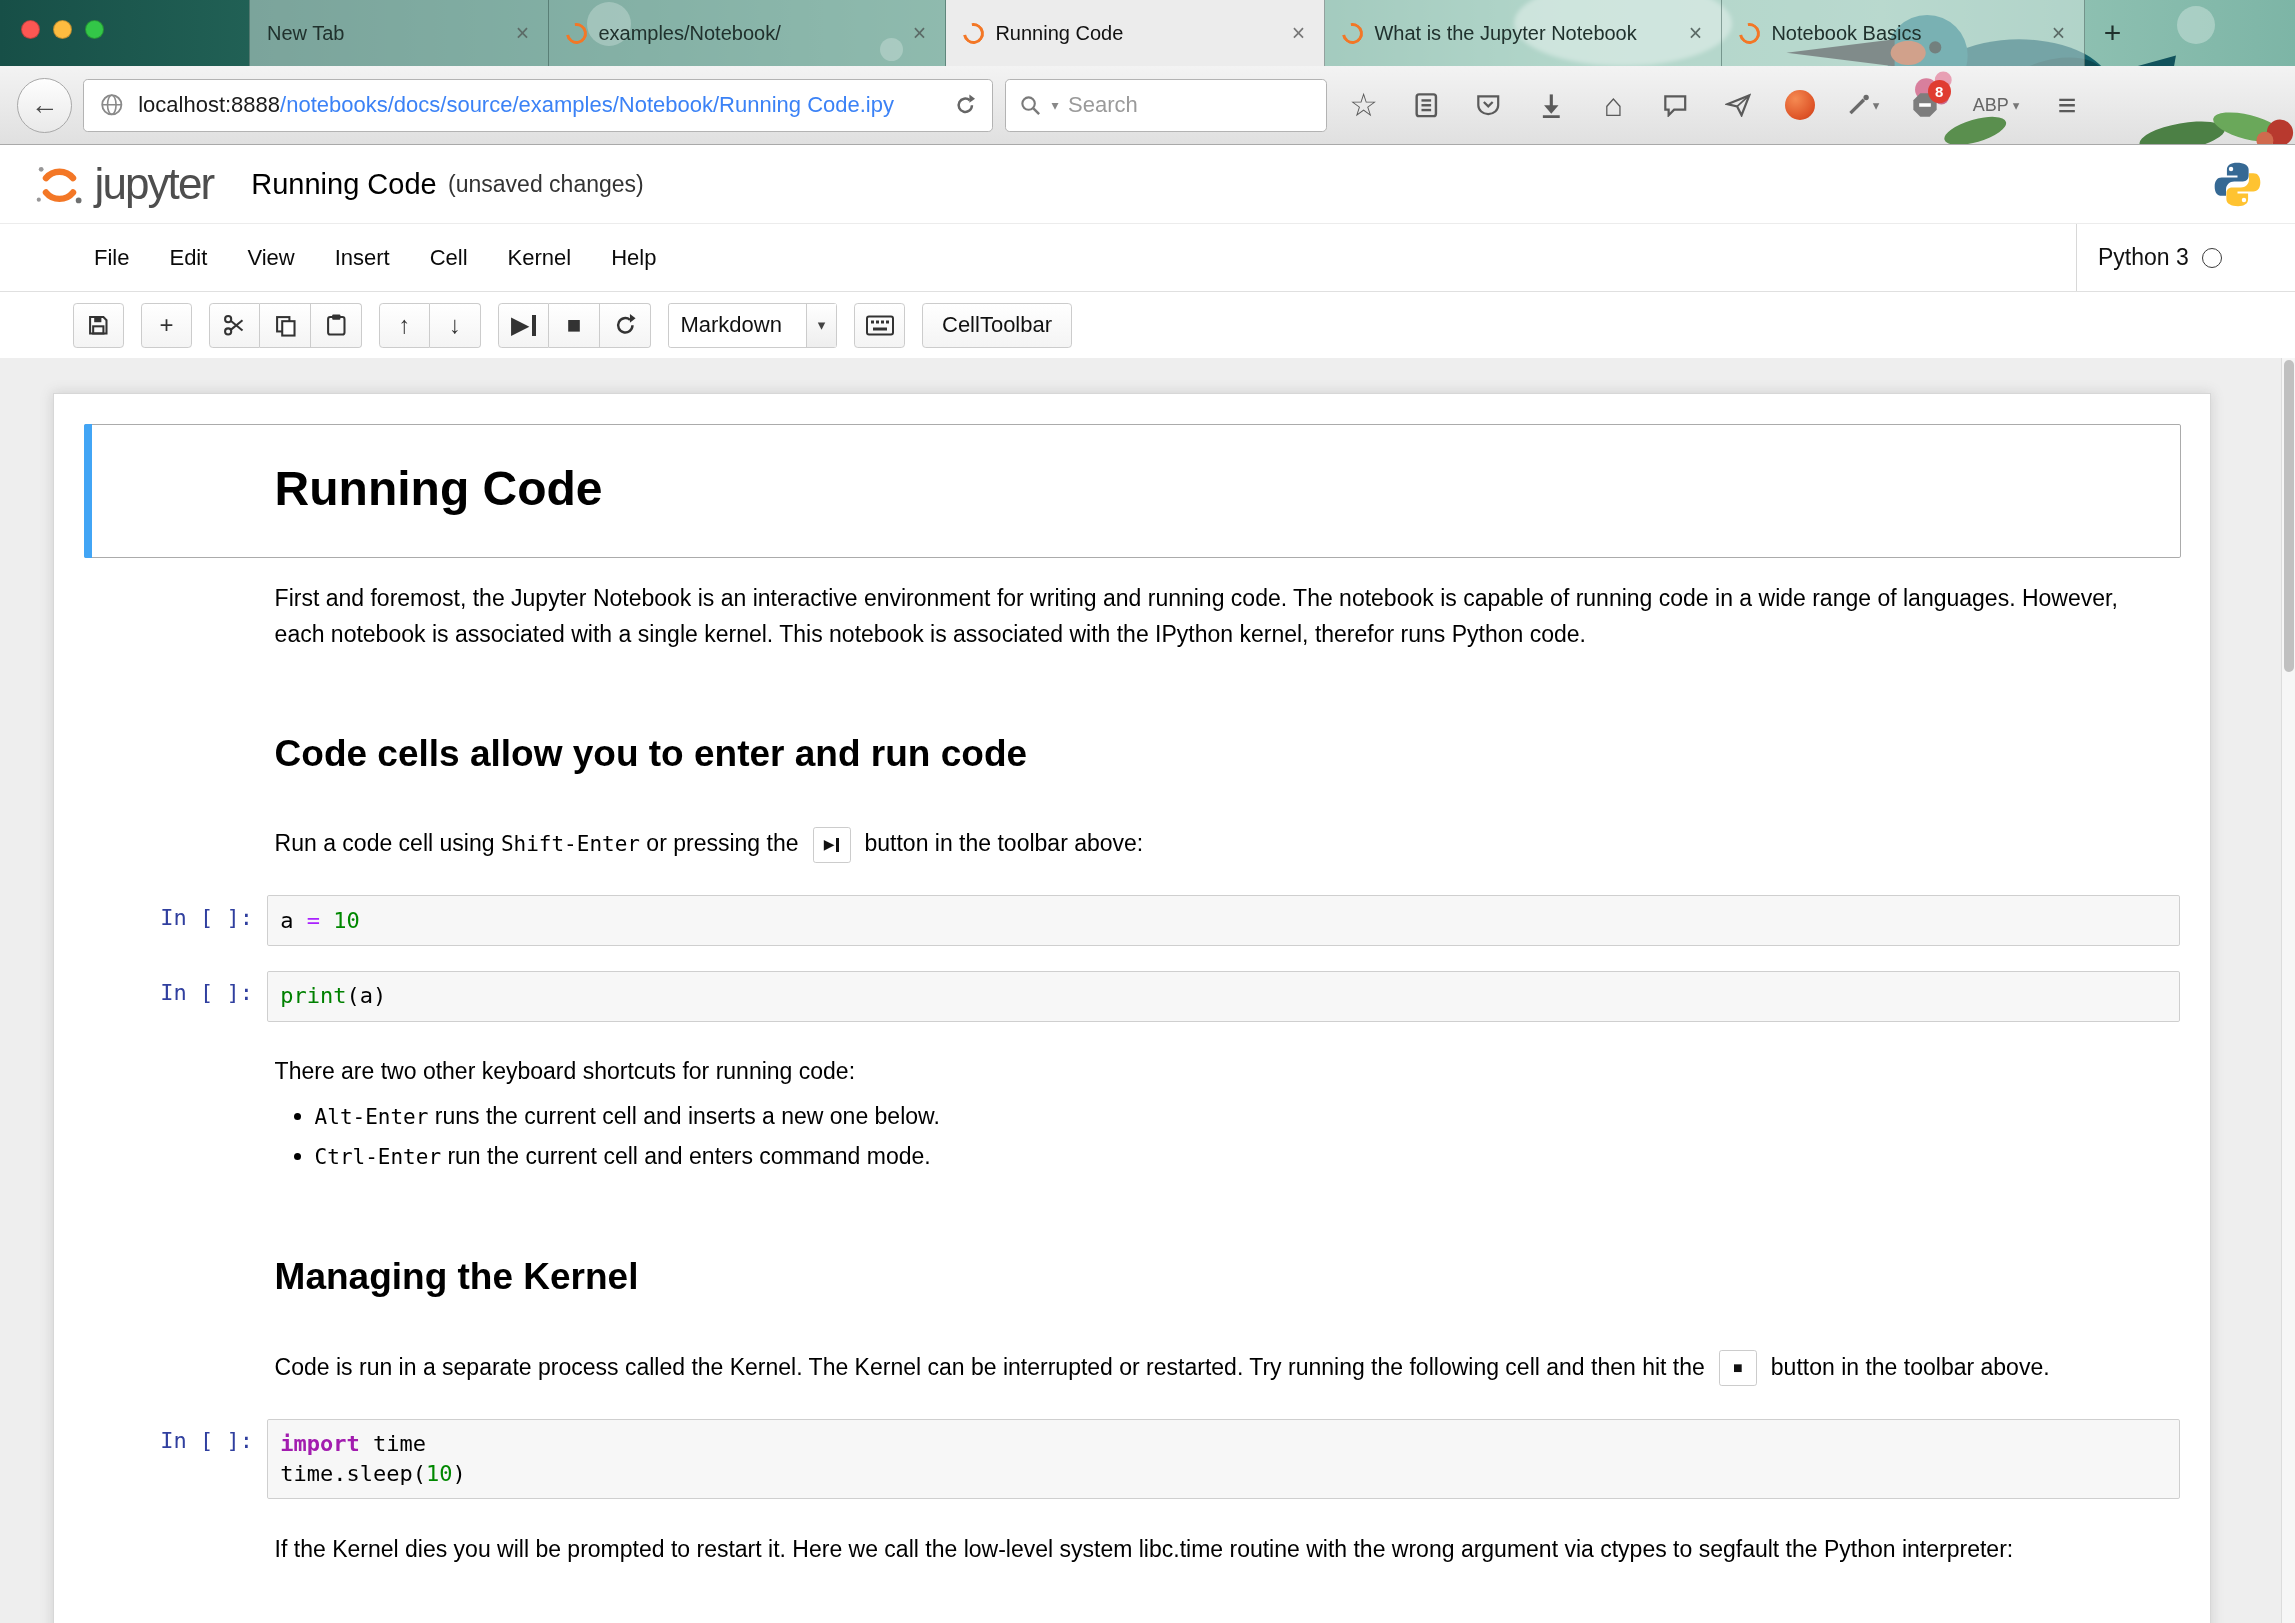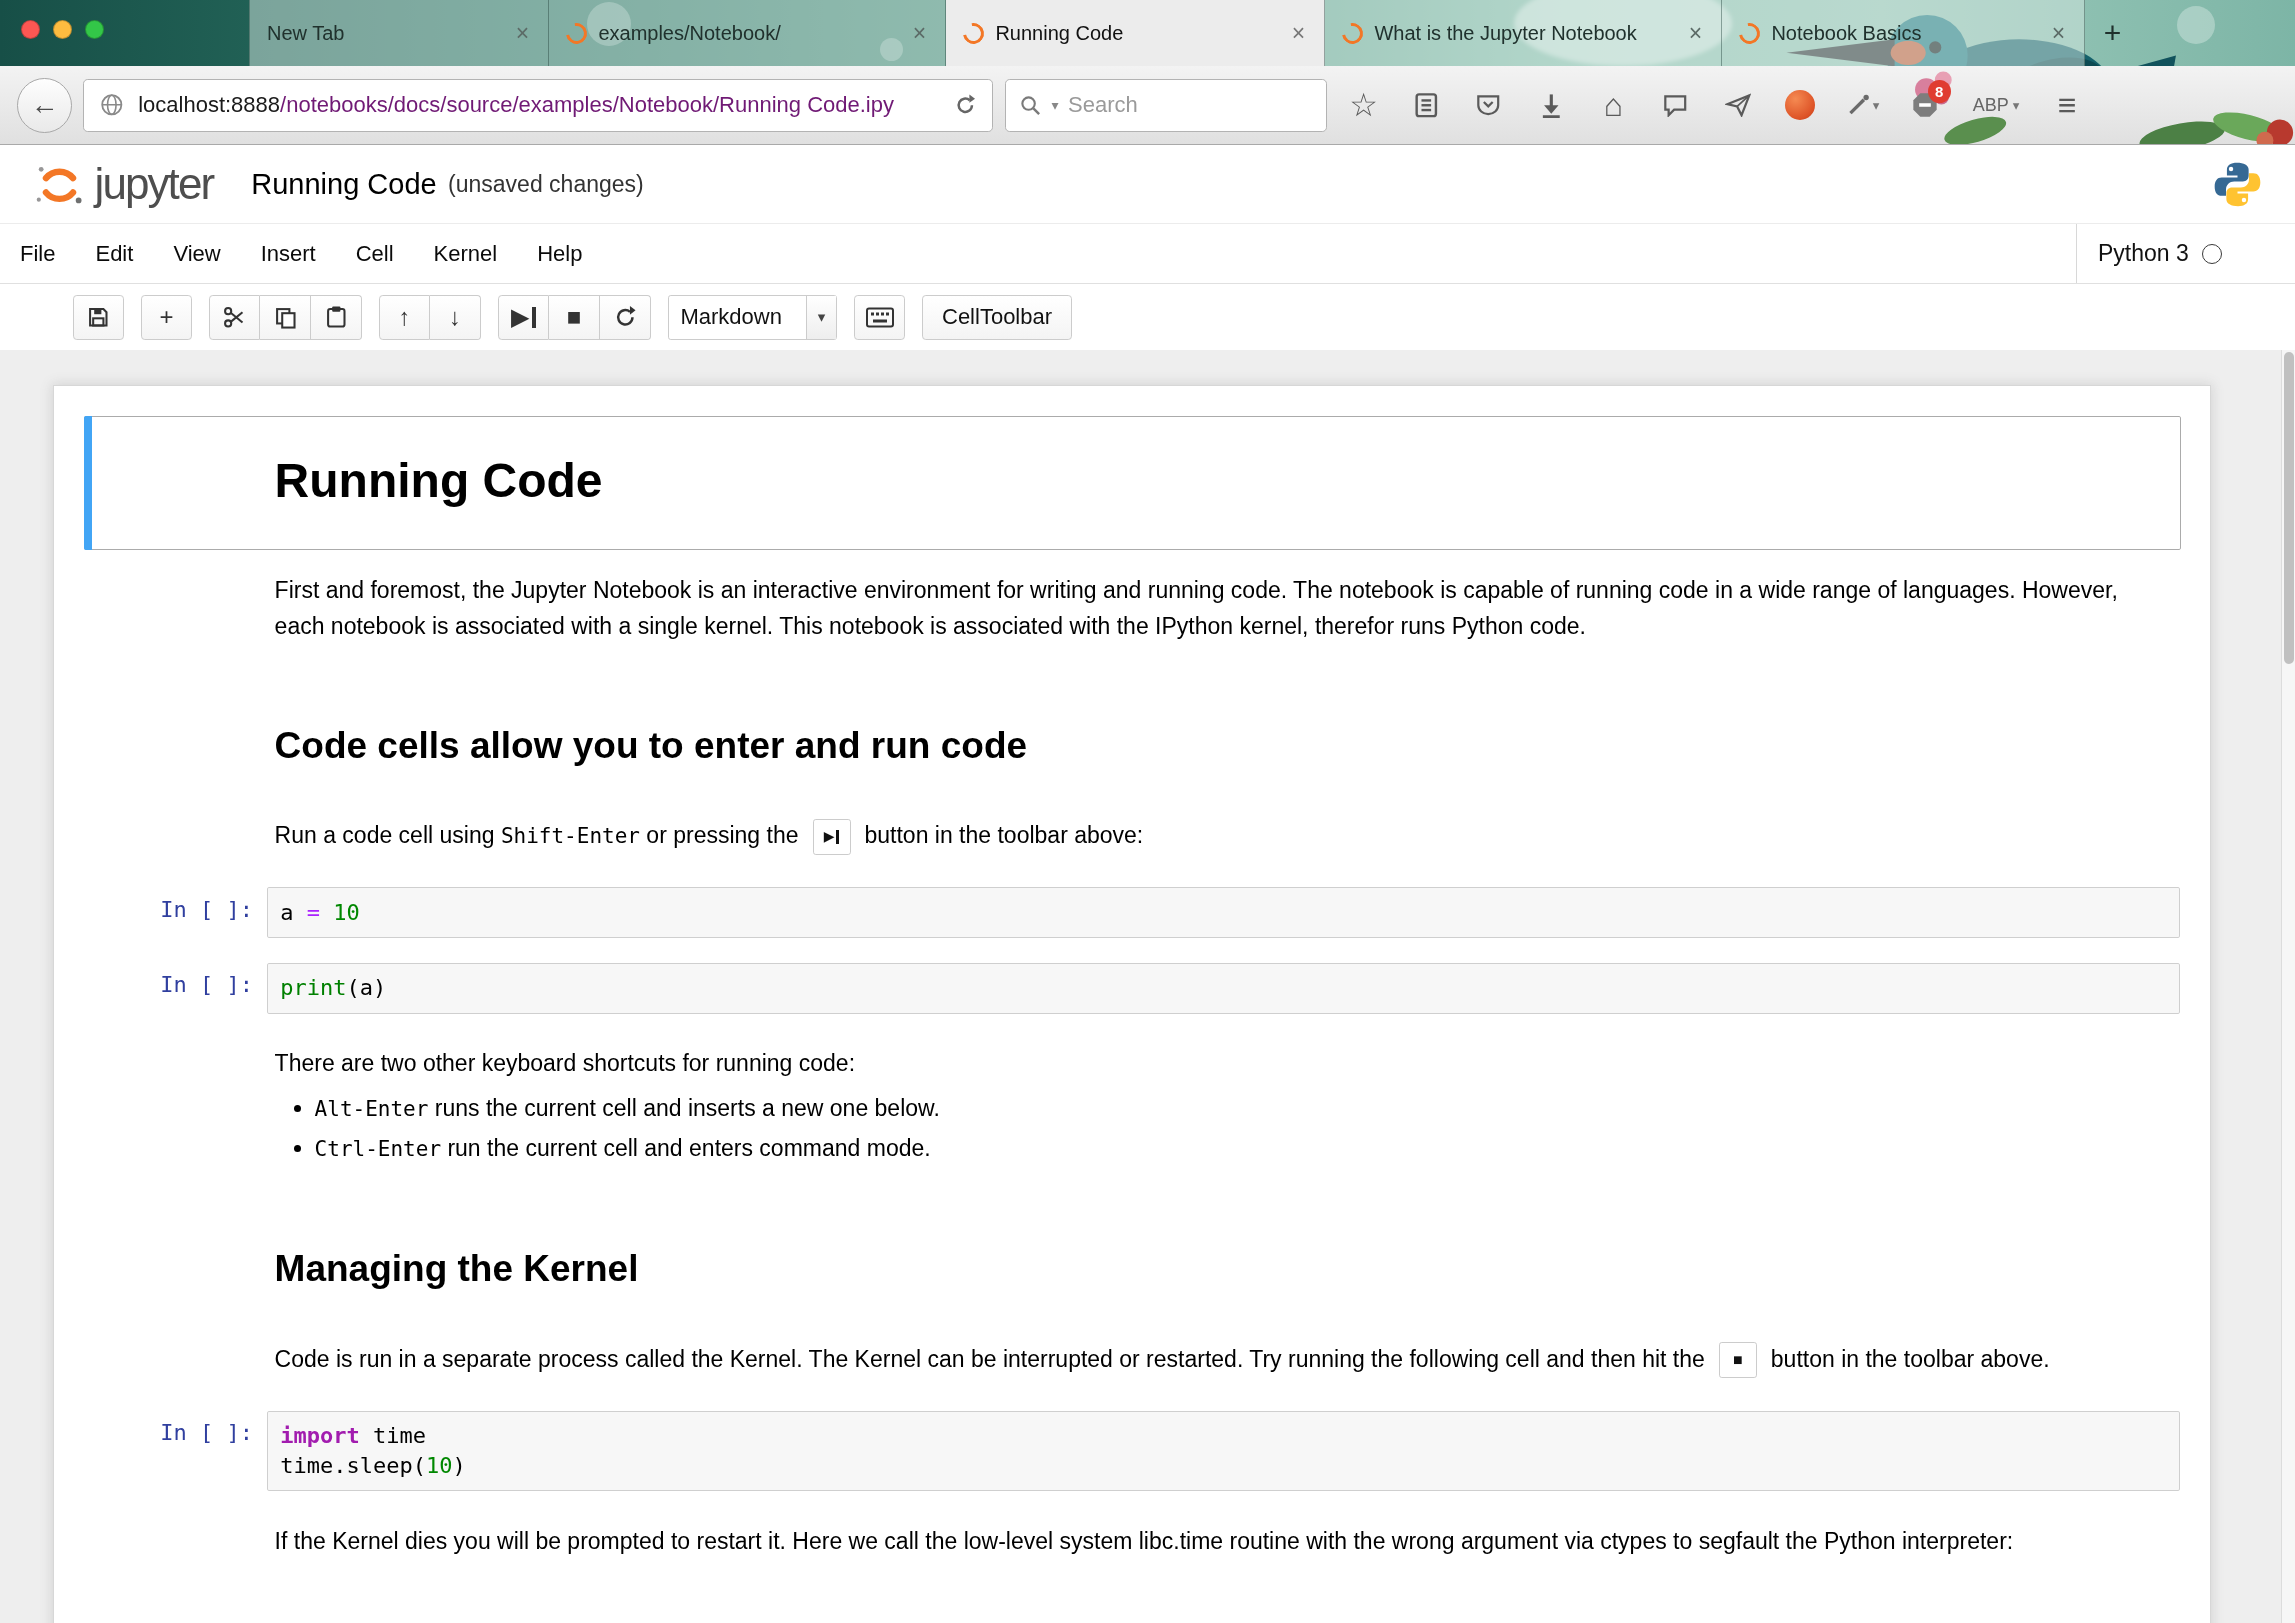--- a/index.html
+++ b/index.html
@@ -39,21 +39,21 @@
   .navbar { position:relative; height:79px; background:linear-gradient(#f3f3f3,#e0e0e0);
     border-bottom:0.9px solid #a9a9a9; display:flex; align-items:center; padding:0 17px; gap:11.4px; z-index:2; }
   .navbar > * { position:relative; z-index:2; }
   .foliage { position:absolute !important; right:0; bottom:0; z-index:1 !important; }
   .nav-round { width:55px; height:55px; border-radius:50%; border:0.9px solid #a8a8a8;
     background:linear-gradient(#fefefe,#e9e9e9); display:flex; align-items:center; justify-content:center;
     font-size:28px; color:#4a4a4a; flex:0 0 auto; }
   .urlbar { flex:0 0 910px; height:53px; background:#fff; border:0.9px solid #b3b3b3; border-radius:4.7px;
     display:flex; align-items:center; padding:0 15px; gap:13.2px; font-size:22px; overflow:hidden; }
   .url-host{ color:#1a1a1a; white-space:nowrap; }
-  .url-path{ color:#701a75; white-space:nowrap; overflow:hidden; text-overflow:clip; }
+  .url-path{ color:#3b82f6; white-space:nowrap; overflow:hidden; text-overflow:clip; }
   .reload-btn{ margin-left:auto; flex:0 0 auto; display:flex; }
   .searchbar { flex:0 0 322px; height:53px; background:#fff; border:0.9px solid #b3b3b3; border-radius:4.7px;
     display:flex; align-items:center; padding:0 13.2px; gap:9.5px; font-size:22px; color:#9a9a9a; }
   .icon-btn { width:51px; height:53px; display:flex; align-items:center; justify-content:center;
     color:#5a5a5a; font-size:28px; flex:0 0 auto; position:relative; }
   .icon-btn svg{ display:block; }
   .glyph-lg{ font-size:32px; }
   .badge { position:absolute; top:1.9px; right:0; min-width:23px; height:23px; border-radius:11.4px;
     background:#e03c31; color:#fff; font-size:15px; font-weight:bold;
     display:flex; align-items:center; justify-content:center; padding:0 4.7px; }
@@ -62,22 +62,22 @@
 
   
   .nb-header { height:78px; background:#fff; display:flex; align-items:center; padding:0 34px; }
   .logo { display:flex; align-items:center; gap:9.5px; }
   .logo-word { font-size:44px; color:#4e4e4e; letter-spacing:-1.9px; }
   .nb-title { margin-left:38px; font-size:29px; color:#000; }
   .nb-status { margin-left:11.4px; font-size:23px; color:#333; }
   .py-logo { margin-left:auto; display:flex; }
 
   
-  .nb-menubar { height:61px; background:#fff; border-top:0.9px solid #ececec; border-bottom:0.9px solid #e0e0e0;
-    display:flex; align-items:stretch; }
+  .nb-menubar { height:69px; background:#fff; border-top:0.9px solid #ececec; border-bottom:0.9px solid #e0e0e0;
+    display:flex; align-items:stretch; padding-left:74px; }
   .menu-item { display:flex; align-items:center; padding:0 20px; font-size:22px; color:#0a0a0a; }
   .kernel-ind { margin-left:auto; margin-right:74px; display:flex; align-items:center; gap:13.2px;
     border-left:0.9px solid #d8d8d8; padding-left:21px; font-size:23px; color:#111; }
   .kernel-circle { width:20px; height:20px; border:1.9px solid #3a3a3a; border-radius:50%; }
 
   
   .nb-toolbar { height:66px; background:#fff; display:flex; align-items:center; padding-left:73px; gap:17px; }
   .btn-group { display:flex; }
   .btn { height:45px; min-width:51px; background:linear-gradient(#ffffff,#f4f4f4); border:0.9px solid #cccccc;
     display:flex; align-items:center; justify-content:center; color:#333; font-size:24px; padding:0 9.5px; }

